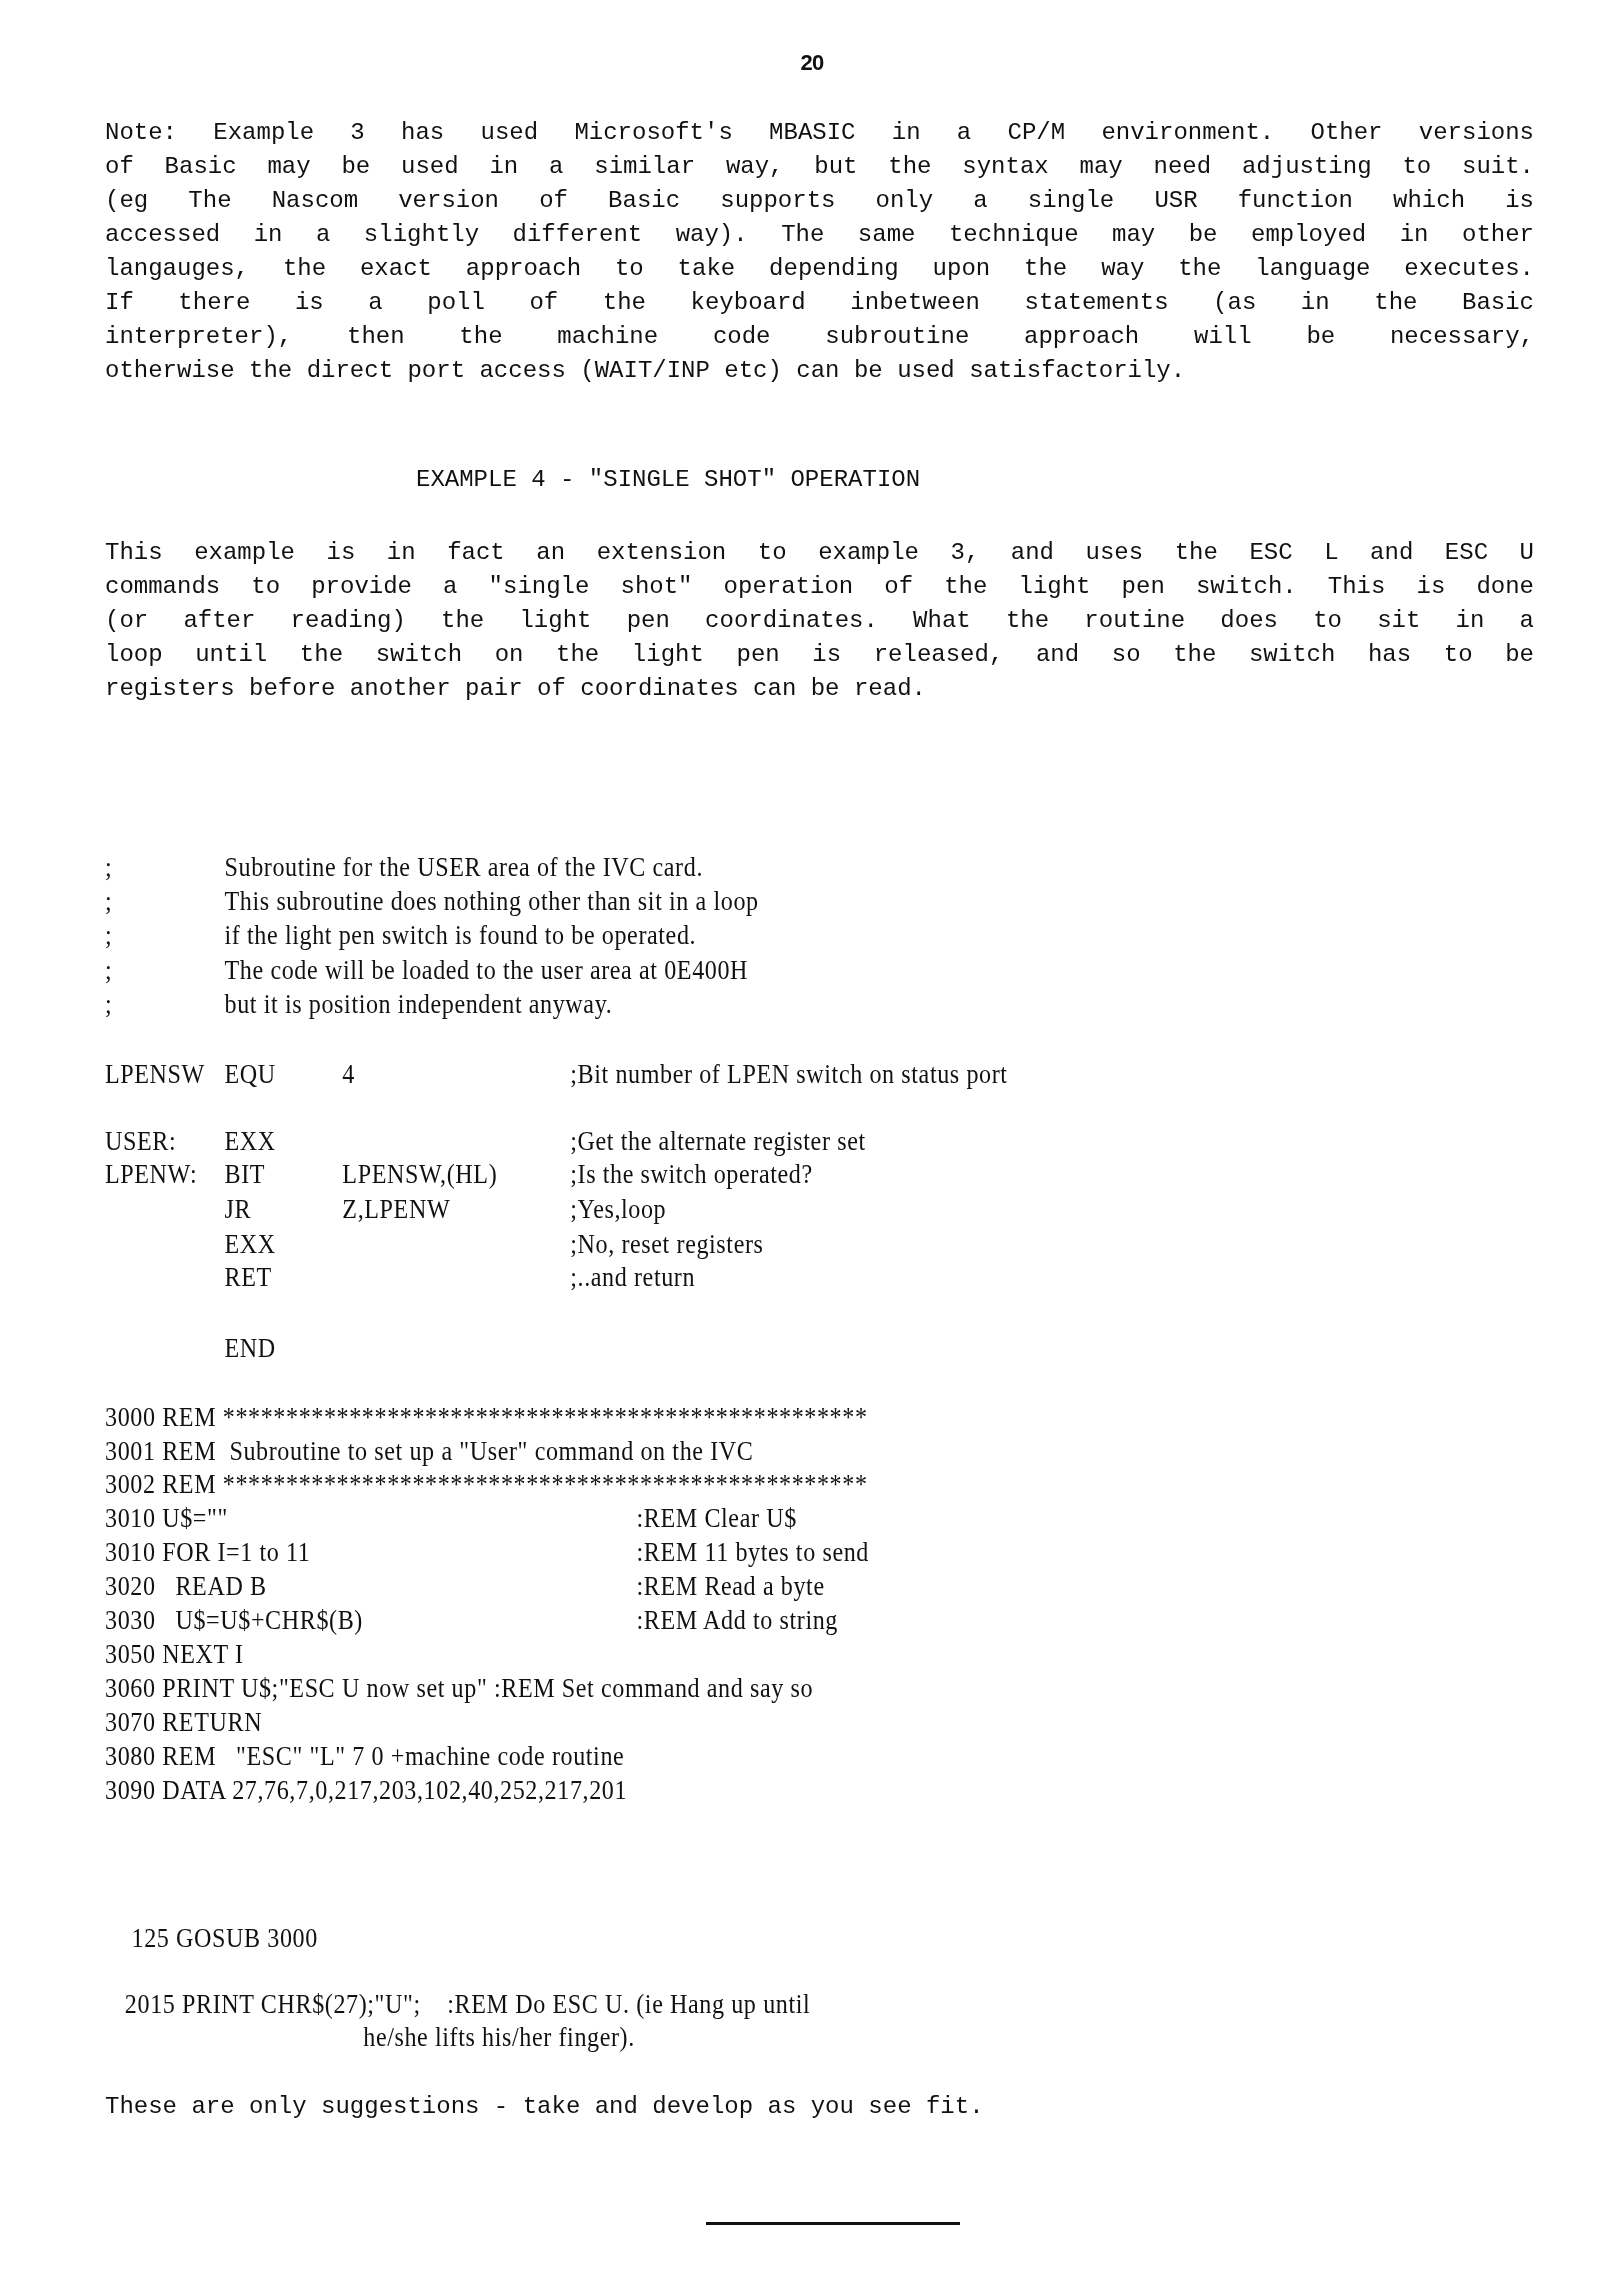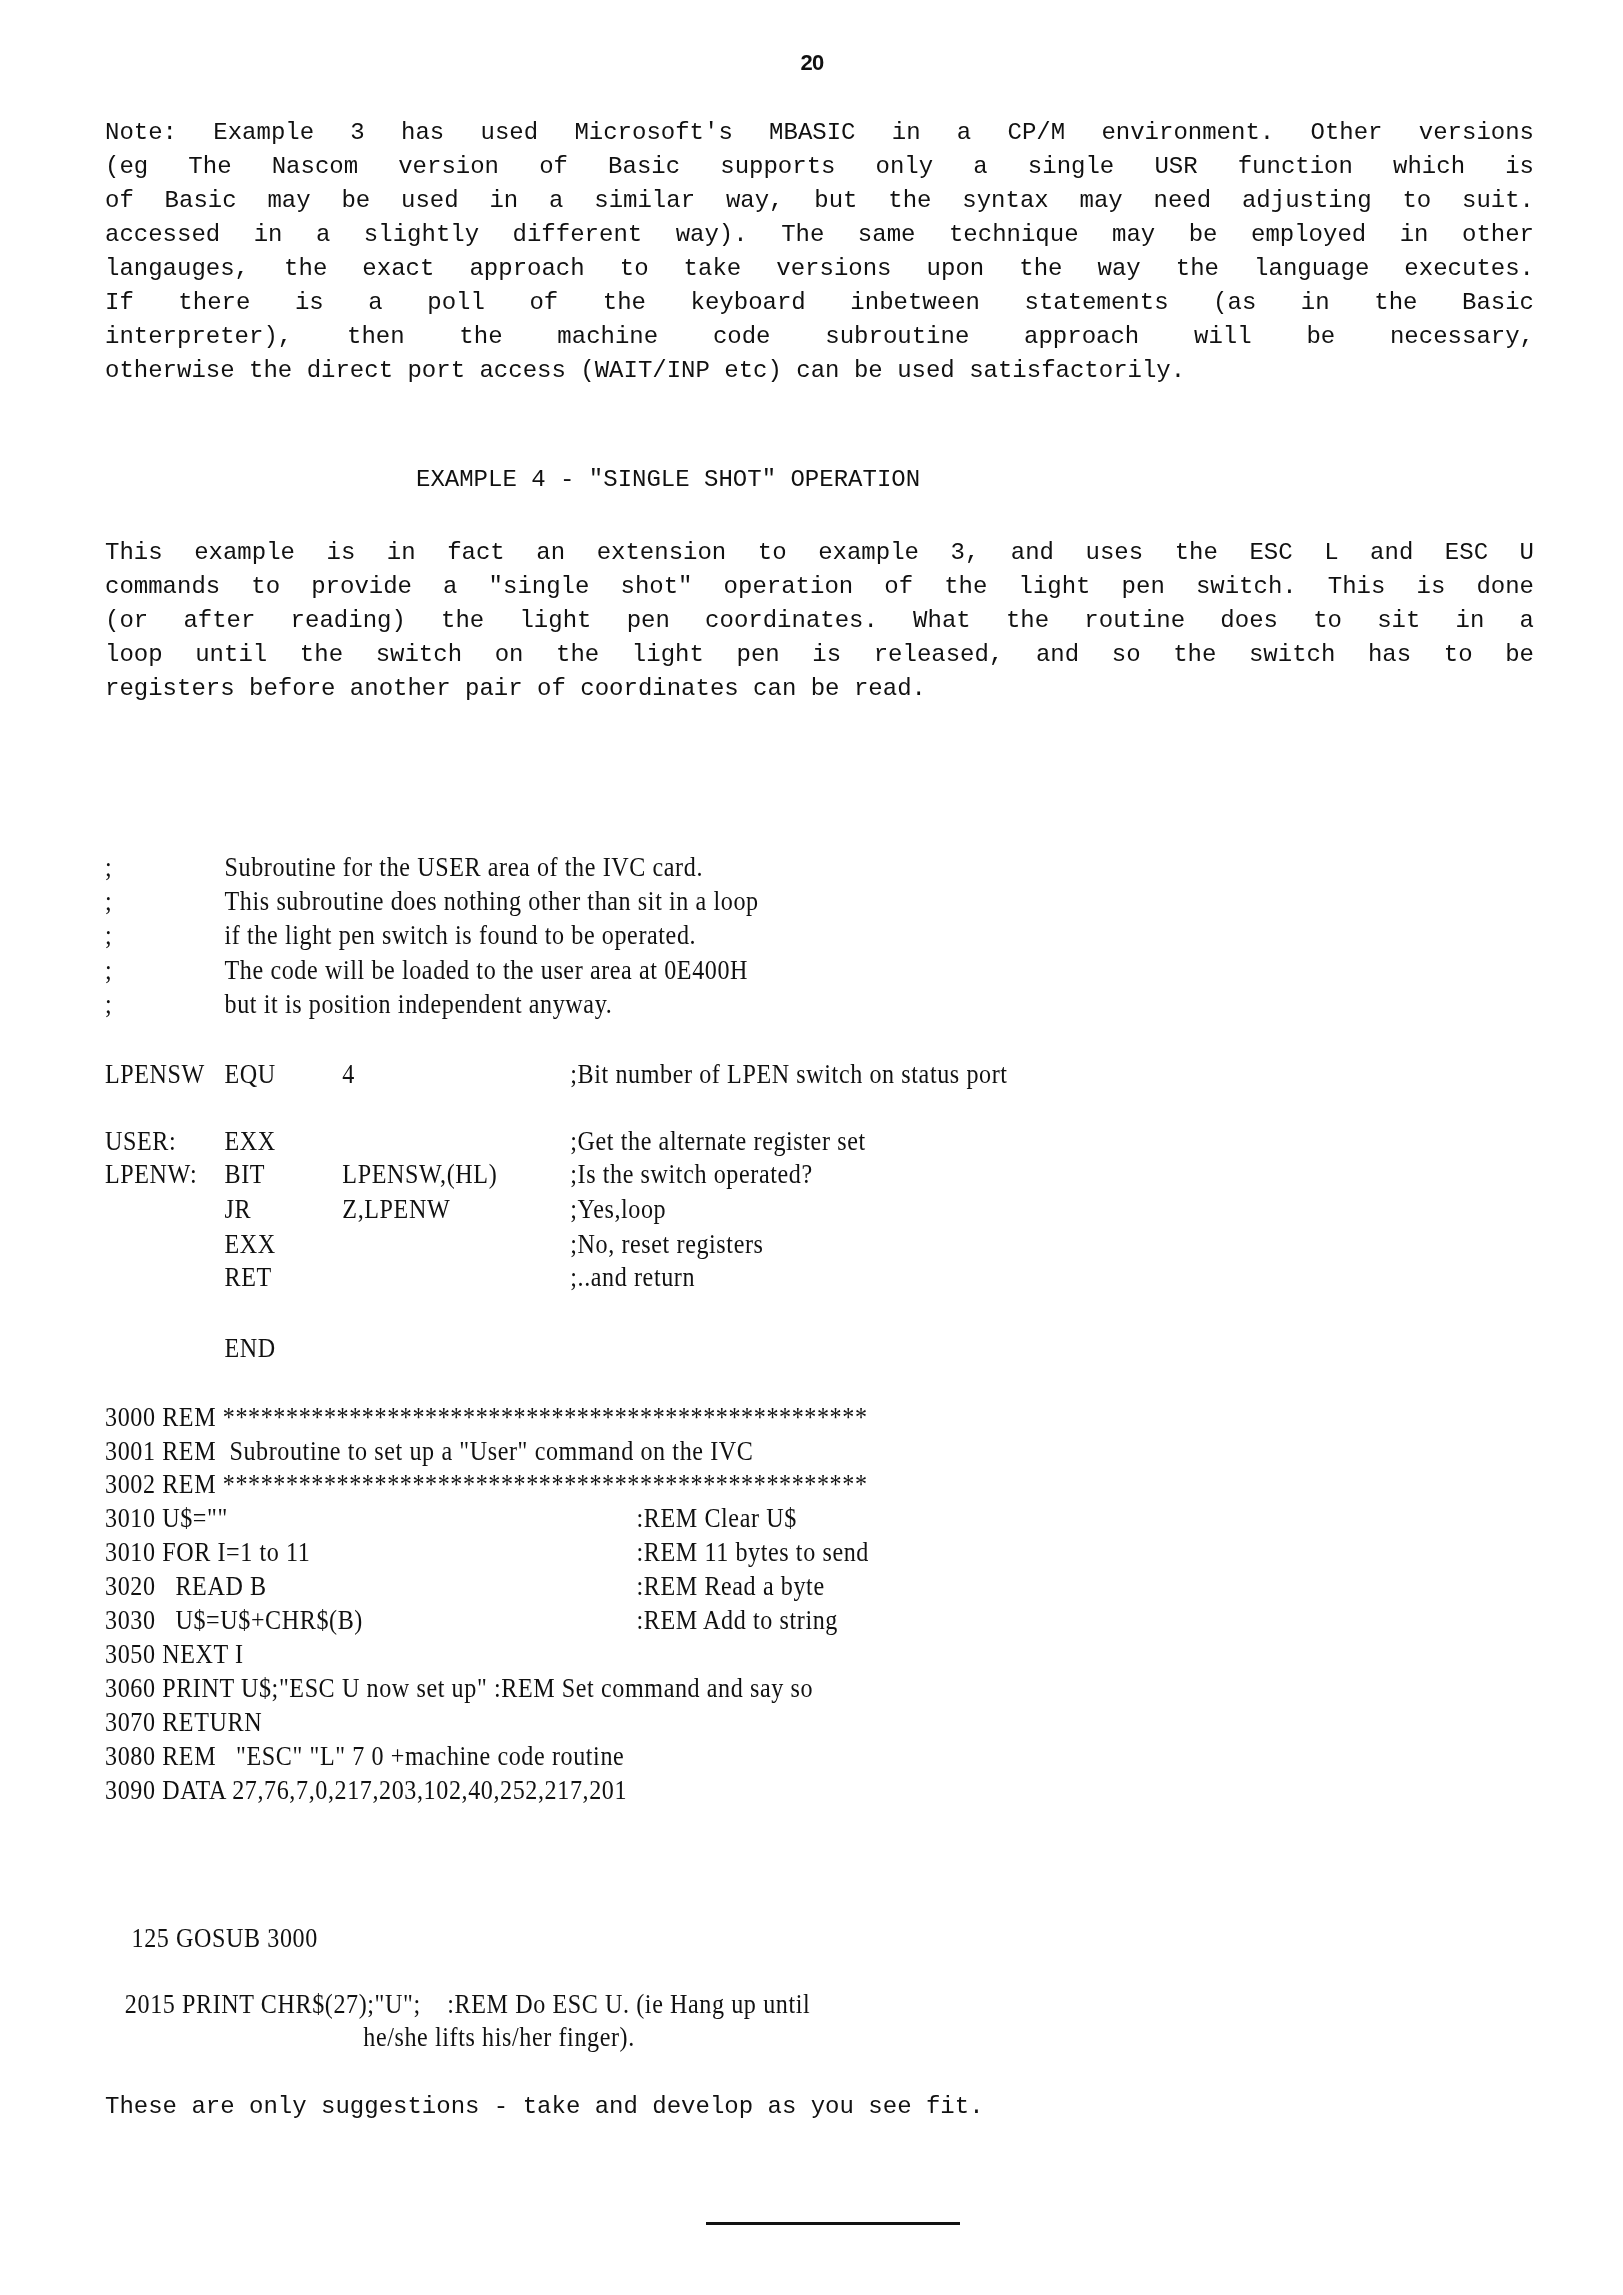--- a/index.html
+++ b/index.html
@@ -31,24 +31,24 @@
 </style>
 </head>
 <body>
 
 <div class="page">
 
   <div class="pageno">20</div>
 
   <div class="para mono" style="top:116px;">
     <span class="ln">Note: Example 3 has used Microsoft's MBASIC in a CP/M environment.  Other  versions</span>
+    <span class="ln">of  Basic  may be used in a similar way, but the syntax may need adjusting to suit.</span>
     <span class="ln">(eg The Nascom version of Basic supports  only  a  single  USR  function  which  is</span>
-    <span class="ln">of  Basic  may be used in a similar way, but the syntax may need adjusting to suit.</span>
     <span class="ln">accessed  in a slightly different way). The same technique may be employed in other</span>
-    <span class="ln">langauges, the exact approach to take versions upon the way the language executes.</span>
+    <span class="ln">langauges, the exact approach to take depending upon the way the language executes.</span>
     <span class="ln">If  there  is  a  poll  of  the  keyboard  inbetween  statements  (as  in the Basic</span>
     <span class="ln">interpreter),  then  the  machine  code  subroutine  approach  will  be  necessary,</span>
     <span class="ln last">otherwise the direct port access (WAIT/INP etc) can be used satisfactorily.</span>
   </div>
 
   <div class="heading mono">EXAMPLE 4 - "SINGLE SHOT" OPERATION</div>
 
   <div class="para mono" style="top:536px;">
     <span class="ln">This example is in fact an extension to example 3, and uses the ESC  L  and  ESC  U</span>
     <span class="ln">commands to provide a "single shot" operation of the light pen switch. This is done</span>

